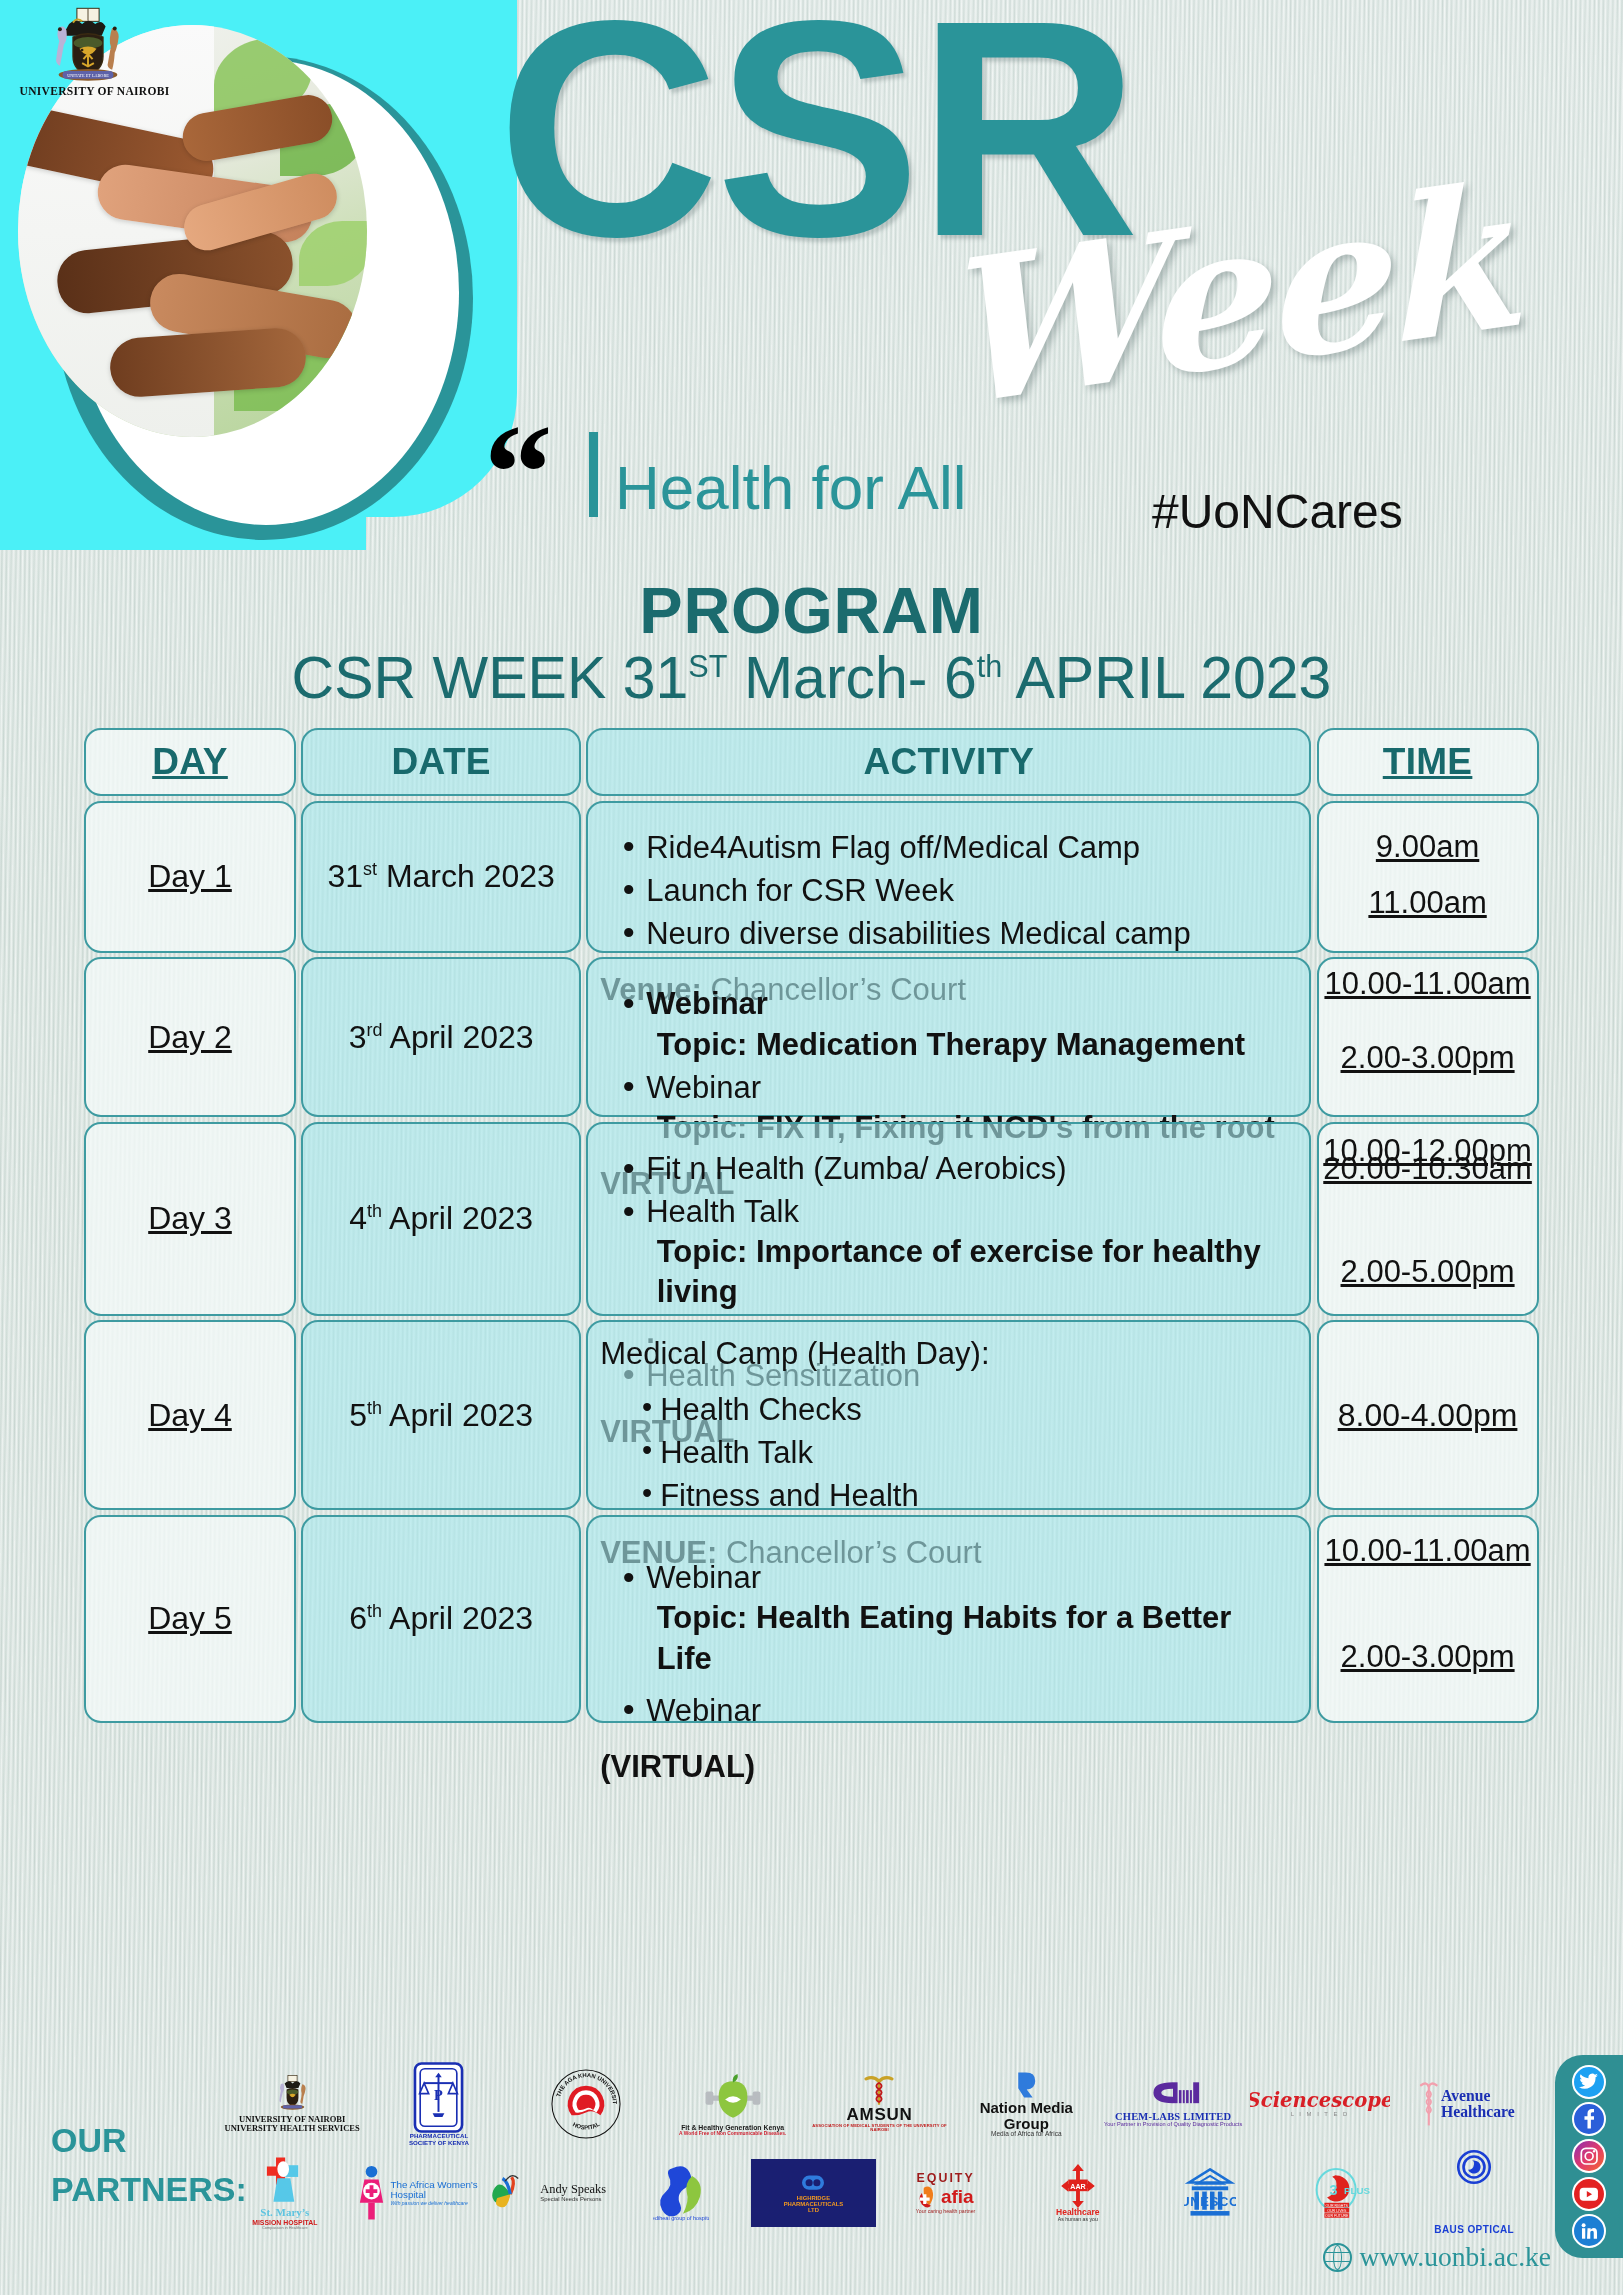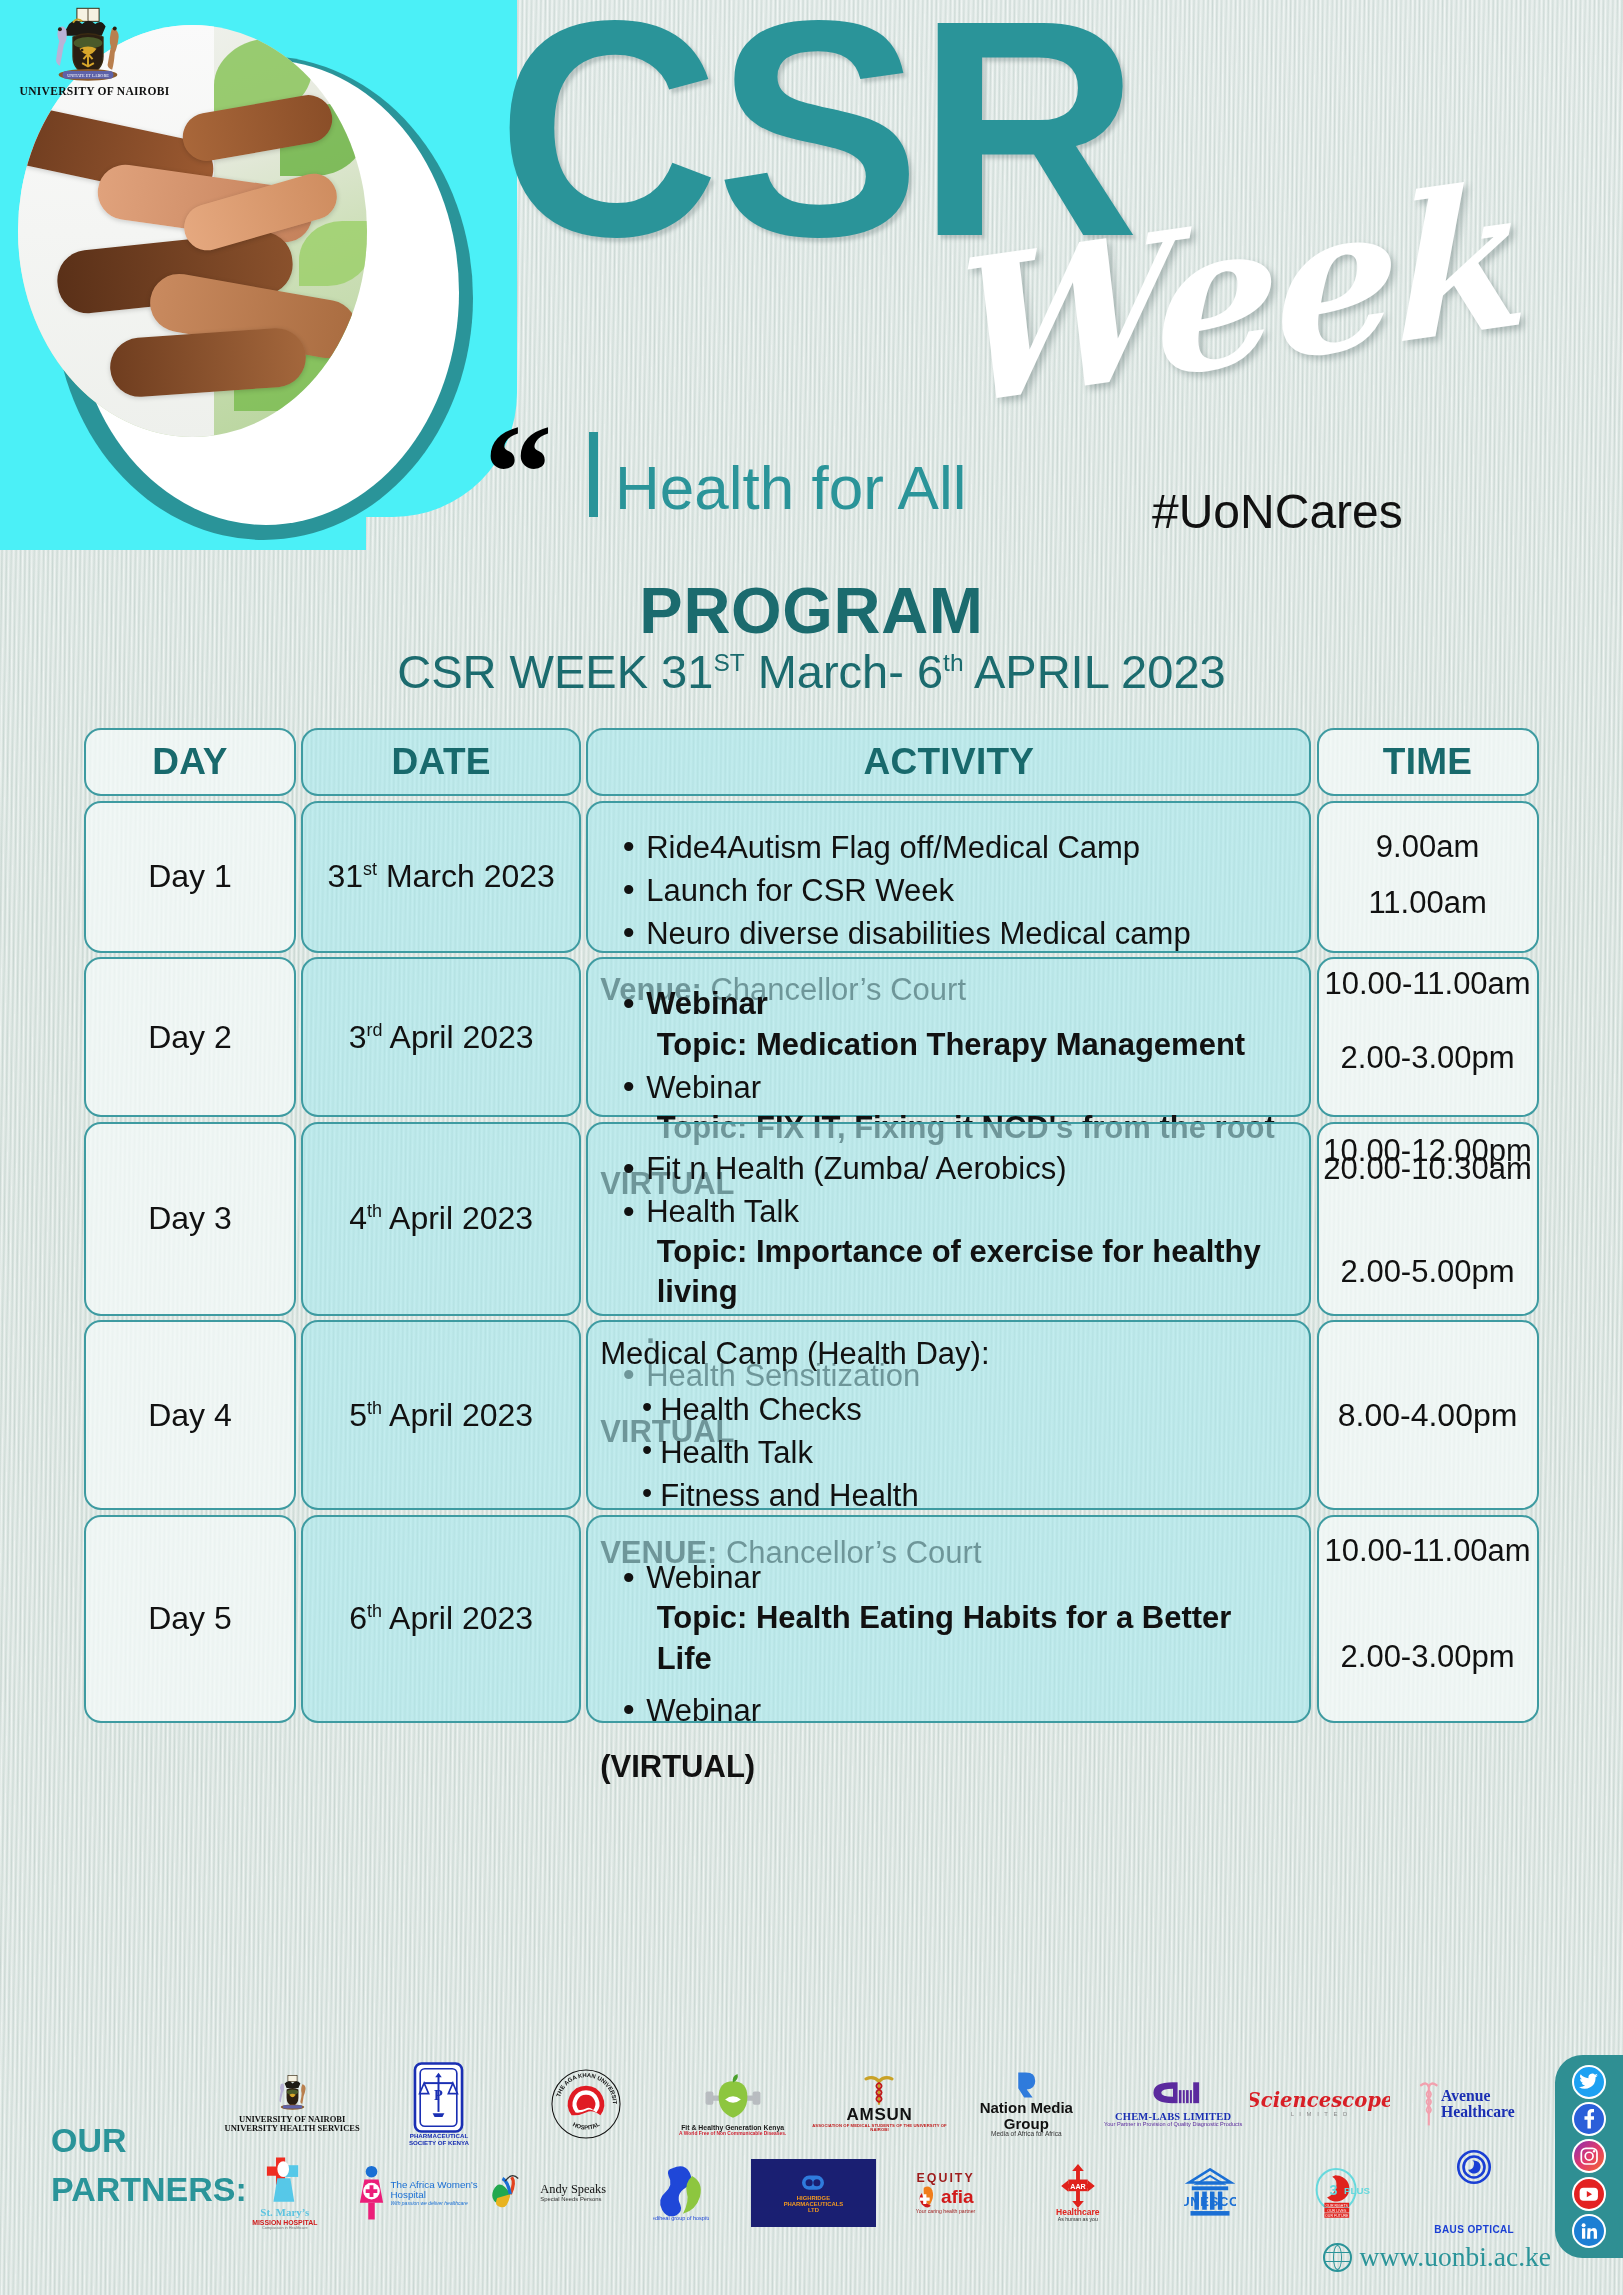--- a/index.html
+++ b/index.html
@@ -182,21 +182,21 @@
     font-size: 65px;
     font-weight: bold;
     color: #1b6b6e;
     letter-spacing: 0.7px;
     z-index: 5;
   }
   .program-sub {
     position: absolute;
     left: 0; right: 0; top: 644px;
     text-align: center;
-    font-size: 47px;
+    font-size: 59px;
     color: #1b6b6e;
     z-index: 5;
     white-space: nowrap;
   }
   .program-sub sup { font-size: .52em; vertical-align: super; }
 
   
   .tbl {
     position: absolute;
     left: 84px; top: 728px;
@@ -208,21 +208,21 @@
     border: 2px solid #3e9ba1;
     border-radius: 17px;
     padding: 9.2px 11.8px;
     position: relative;
   }
   .c-day  { width: 212px; }
   .c-date { width: 280px; }
   .c-act  { width: 725px; }
   .c-time { width: 222px; }
 
-  .light { background: rgba(243,249,247,0.80); }
+  .light { background: rgba(243,249,247,0.80); text-decoration: underline; }
   .tint  { background: rgba(168,232,238,0.62); }
 
   .hdr-cell {
     height: 68px;
     display: flex; align-items: center; justify-content: center;
     font-size: 37px; font-weight: bold; color: #18696c;
     letter-spacing: 0.3px;
   }
 
   .centerv {

